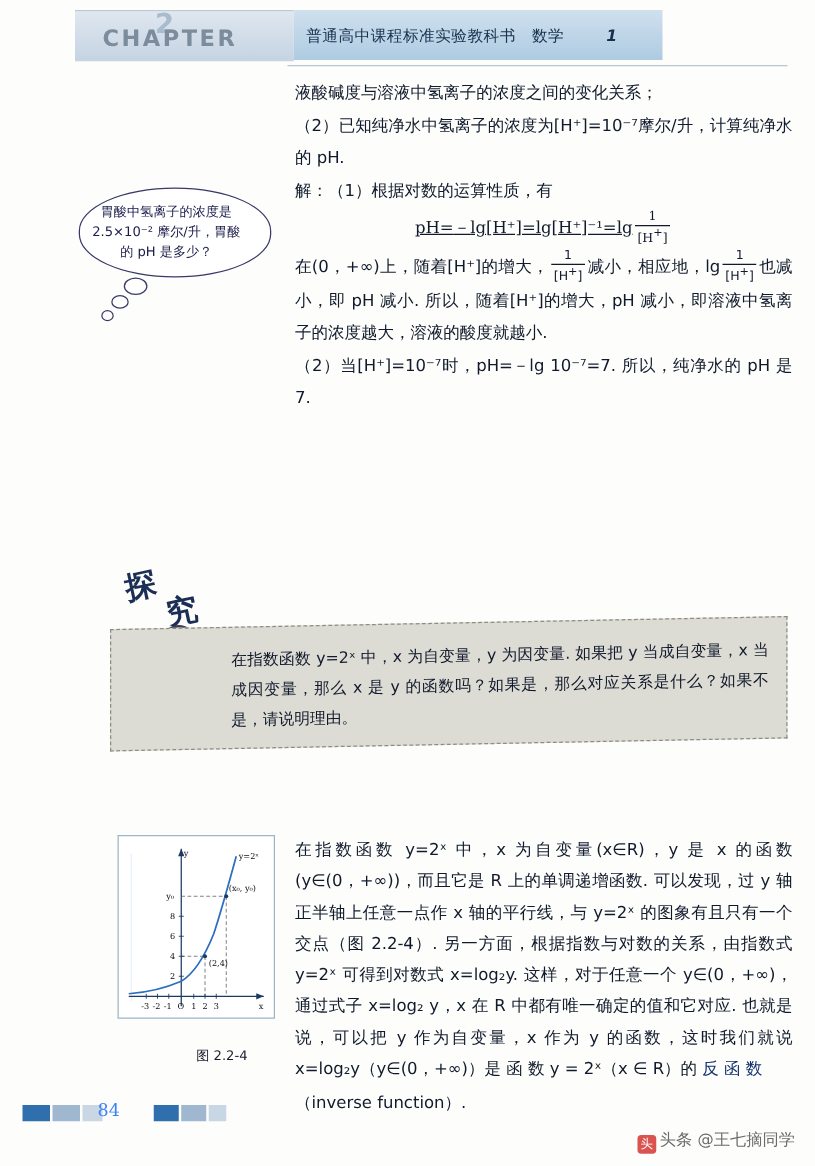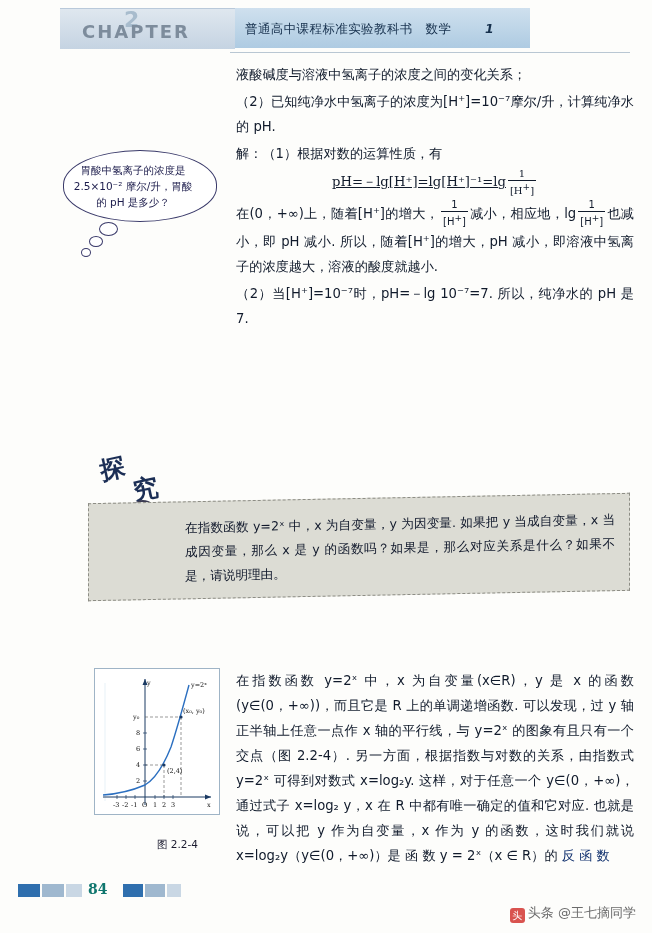--- a/index.html
+++ b/index.html
@@ -110,23 +110,22 @@
   .fig-caption{
     position:absolute;left:112px;top:838px;font-size:10.5px;color:#1a1a2e;margin-left:45px;
   }
   
   .footer-bars{position:absolute;left:18px;top:884px;width:160px;height:14px;}
   .bar{position:absolute;top:0;height:13px;}
   .b1{left:0;width:22px;background:#2f6fae;}
   .b2{left:24px;width:22px;background:#9fb8cf;}
   .b3{left:48px;width:16px;background:#c9d7e4;}
   .pageno{
-    position:absolute;left:88px;top:881px;font-size:14px;color:#0f766e;
+    position:absolute;left:78px;top:881px;font-size:14px;color:#3b82f6;
     font-family:"DejaVu Serif","Liberation Serif",serif;
-    font-weight:bold;
   }
   .b4{left:105px;width:20px;background:#2f6fae;}
   .b5{left:127px;width:20px;background:#9fb8cf;}
   .b6{left:149px;width:14px;background:#c9d7e4;}
   .watermark{
     position:absolute;right:16px;bottom:10px;font-size:13px;color:#6b6b6b;
   }
   .wm-badge{
     display:inline-block;width:15px;height:15px;border-radius:3px;background:#d9534f;
     color:#fff;font-size:10px;line-height:15px;text-align:center;vertical-align:-2px;margin-right:3px;
@@ -230,20 +229,21 @@
       <text x="88" y="44">(x₀, y₀)</text>
       <text x="72" y="104">(2,4)</text>
       <text x="96" y="18">y=2ˣ</text>
     </g>
   </svg>
 </div>
 <div class="fig-caption">图 2.2-4</div>
 
 <div class="col-right" style="top:668px;">
   <p><span>在指数函数 y=2ˣ 中，x 为自变量(x∈R)，y 是 x 的函数(y∈(0，+∞))，而且它是 R 上的单调递增函数. 可以发现，过 y 轴正半轴上任意一点作 x 轴的平行线，与 y=2ˣ 的图象有且只有一个交点（图 2.2-4）. 另一方面，根据指数与对数的关系，由指数式 y=2ˣ 可得到对数式 x=log₂y. 这样，对于任意一个 y∈(0，+∞)，通过式子 x=log₂ y，x 在 R 中都有唯一确定的值和它对应. 也就是说，可以把 y 作为自变量，x 作为 y 的函数，这时我们就说 x=log₂y（y∈(0，+∞)）是 函 数 y = 2ˣ（x ∈ R）的 </span><span class="bluebold">反 函 数</span></p>
+  <p>（inverse function）.</p>
 </div>
 
 <div class="footer-bars">
   <div class="bar b1"></div>
   <div class="bar b2"></div>
   <div class="bar b3"></div>
   <div class="bar b4"></div>
   <div class="bar b5"></div>
   <div class="bar b6"></div>
 </div>

